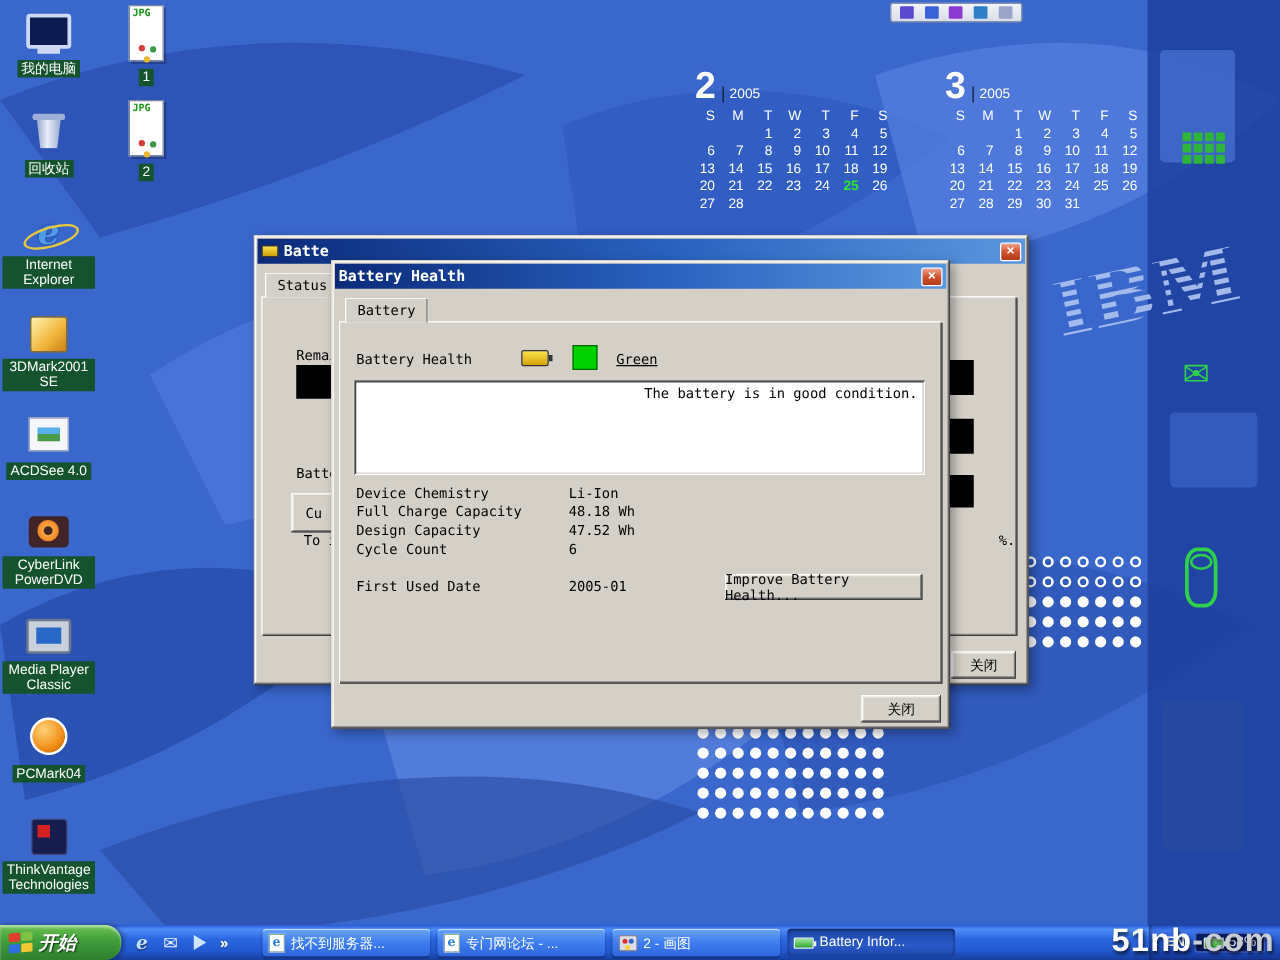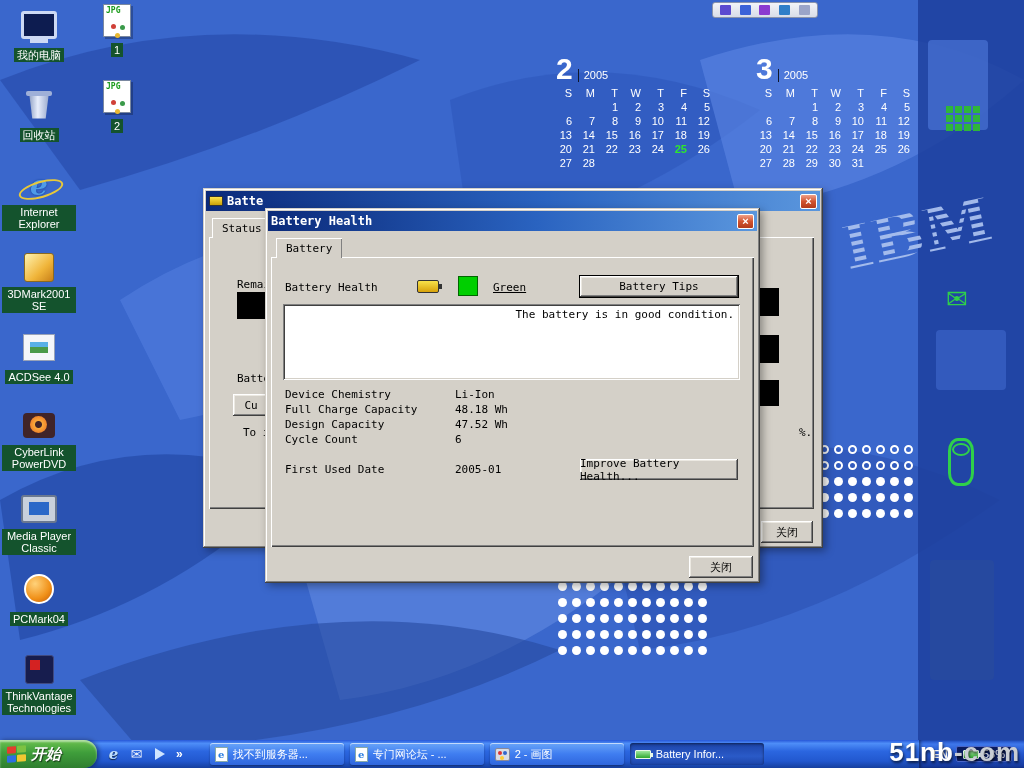--- a/index.html
+++ b/index.html
@@ -50,21 +50,21 @@
   .g-3dmark2001::before { content:""; width:28px; height:27px; background:linear-gradient(135deg,#fff3b0,#f0b53a 60%,#c87f18); border:1px solid #8a6a20; border-radius:3px; }
   .g-acdsee::before { content:""; width:30px; height:25px; background:#f4f6fa; border:1px solid #98a2b8; }
   .g-acdsee::after { content:""; position:absolute; width:18px; height:11px; top:12px; left:10px; background:linear-gradient(#58b0e8 50%,#4a9a4a 50%); }
   .g-powerdvd::before { content:""; width:32px; height:25px; background:#402428; border-radius:4px; }
   .g-powerdvd::after { content:""; position:absolute; width:17px; height:17px; top:8px; left:10px; border-radius:50%; background:radial-gradient(circle at 50% 50%, #402428 3px, #f8a83a 4px, #e86820 12px); }
   .g-media-player-classic::before { content:""; width:32px; height:24px; background:#c8d0dc; border:2px solid #6a7890; border-radius:3px; }
   .g-media-player-classic::after { content:""; position:absolute; width:20px; height:13px; top:10px; left:9px; background:#2a68c8; }
   .g-pcmark04::before { content:""; width:26px; height:26px; border-radius:50%; background:radial-gradient(circle at 35% 30%,#ffd27a,#f09018 60%,#c05808); border:2px solid #fff; }
   .g-thinkvantage::before { content:""; width:27px; height:27px; background:#171d4e; border-radius:3px; border:1px solid #404a80; }
   .g-thinkvantage::after { content:""; position:absolute; top:8px; left:10px; width:10px; height:10px; background:#d42222; }
-  .g-jpg { width:28px; height:33px; background:#fff; border:1px solid #7a88a0; box-shadow:2px 2px 0 rgba(0,0,0,.25); }
+  .g-jpg { width:28px; height:45px; background:#fff; border:1px solid #7a88a0; box-shadow:2px 2px 0 rgba(0,0,0,.25); }
   .g-jpg::after { content:""; position:absolute; bottom:7px; left:7px; width:5px; height:5px; border-radius:50%; background:#d04038; box-shadow:9px 1px 0 #3a9a4a, 4px 9px 0 #e8b832; }
   .jpg-badge { position:absolute; top:1px; left:2px; font:bold 8px "DejaVu Sans Mono", monospace; color:#1a9a1a; }
 
   
   #top-toolbar { position:absolute; left:712px; top:2px; width:106px; height:16px; z-index:4;
                  background:linear-gradient(#f2f4f8,#d8dde8); border:1px solid #8a94ac; border-radius:3px;
                  display:flex; align-items:center; justify-content:space-around; padding:0 3px; }
   .tt-icon { width:11px; height:10px; border-radius:1px; display:block; }
 
   
@@ -407,41 +407,40 @@
     <div class="titlebar">
       <span class="tb-batt"></span>
       <span class="tb-text">Batte</span>
       <span class="close-btn"></span>
     </div>
     <div class="tab" style="left:9px;top:30px;">Status</div>
     <div class="tabpage" style="left:6px;top:49px;width:605px;height:272px;"></div>
     <span class="lbl11" style="left:34px;top:90px;">Remai</span>
     <div class="blackbox" style="left:34px;top:104px;width:30px;height:27px;"></div>
     <span class="lbl11" style="left:34px;top:184px;">Batte</span>
-    <div class="btn" style="left:30px;top:206px;width:36px;height:22px;">Cu</div>
+    <div class="btn" style="left:30px;top:206px;width:36px;height:32px;">Cu</div>
     <span class="lbl11" style="left:40px;top:238px;">To i</span>
     <div class="blackbox" style="left:550px;top:100px;width:26px;height:28px;"></div>
     <div class="blackbox" style="left:550px;top:147px;width:26px;height:28px;"></div>
     <div class="blackbox" style="left:550px;top:192px;width:26px;height:26px;"></div>
     <span class="lbl11" style="left:596px;top:238px;">%.</span>
     <div class="btn" style="left:558px;top:333px;width:52px;height:22px;">关闭</div>
   </div>
 
   <div id="battery-health-dialog" class="win">
     <div class="titlebar">
       <span class="tb-text">Battery Health</span>
       <span class="close-btn"></span>
     </div>
     <div class="tab" style="left:11px;top:30px;">Battery</div>
     <div class="tabpage" id="bh-page" style="left:6px;top:49px;width:483px;height:290px;">
       <span class="lbl11" style="left:14px;top:24px;">Battery Health</span>
       <span class="battery-glyph" style="left:146px;top:23px;"></span>
       <span class="status-square" style="left:187px;top:19px;"></span>
       <span class="lbl11" style="left:222px;top:24px;text-decoration:underline;">Green</span>
-      <div class="btn default" style="left:309px;top:19px;width:158px;height:21px;">Battery Tips</div>
       <div class="sunken" style="left:12px;top:47px;width:457px;height:76px;">The battery is in good condition.</div>
       <span class="lbl11" style="left:14px;top:206px;">First Used Date</span>
       <span class="lbl11" style="left:184px;top:206px;">2005-01</span>
       <div class="btn" style="left:309px;top:202px;width:158px;height:21px;">Improve Battery Health...</div>
     <span class="lbl11" style="left: 14px; top: 131px;">Device Chemistry</span>
         <span class="lbl11" style="left: 184px; top: 131px;">Li-Ion</span>
         <span class="lbl11" style="left: 14px; top: 146px;">Full Charge Capacity</span>
         <span class="lbl11" style="left: 184px; top: 146px;">48.18 Wh</span>
         <span class="lbl11" style="left: 14px; top: 161px;">Design Capacity</span>
         <span class="lbl11" style="left: 184px; top: 161px;">47.52 Wh</span>

